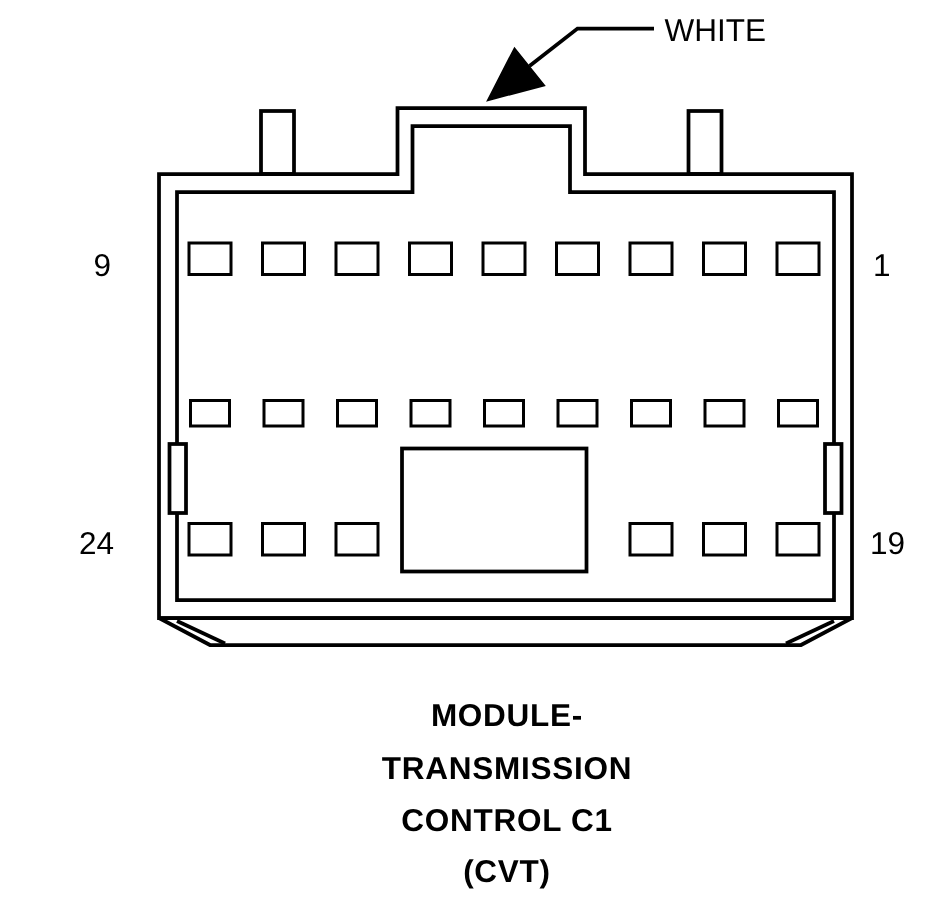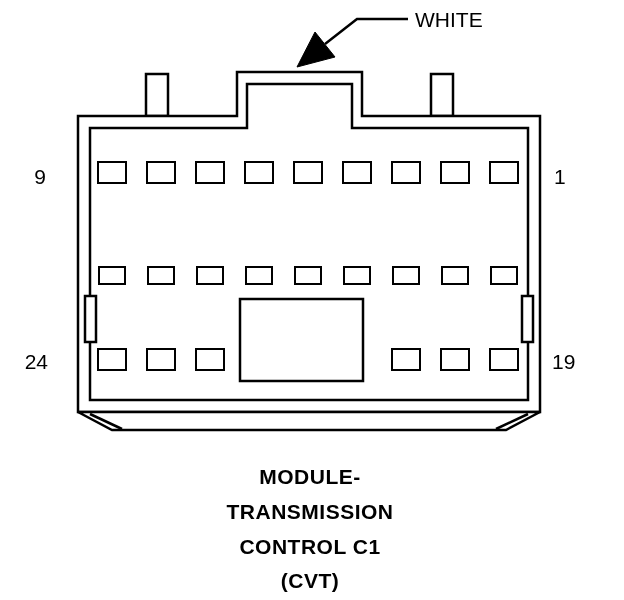--- a/index.html
+++ b/index.html
@@ -6,20 +6,21 @@
       margin: 0;
       padding: 0;
       background: #ffffff;
     }
     .stage {
       position: relative;
       width: 588px;
       height: 600px;
       background: var(--bg, #ffffff);
       overflow: hidden;
+      margin-left: 28px;
     }
     svg { display: block; }
 
     
     .outline rect,
     .outline path,
     .outline polygon {
       fill: #ffffff;
       stroke: var(--line, #000000);
       stroke-width: 2.5;

